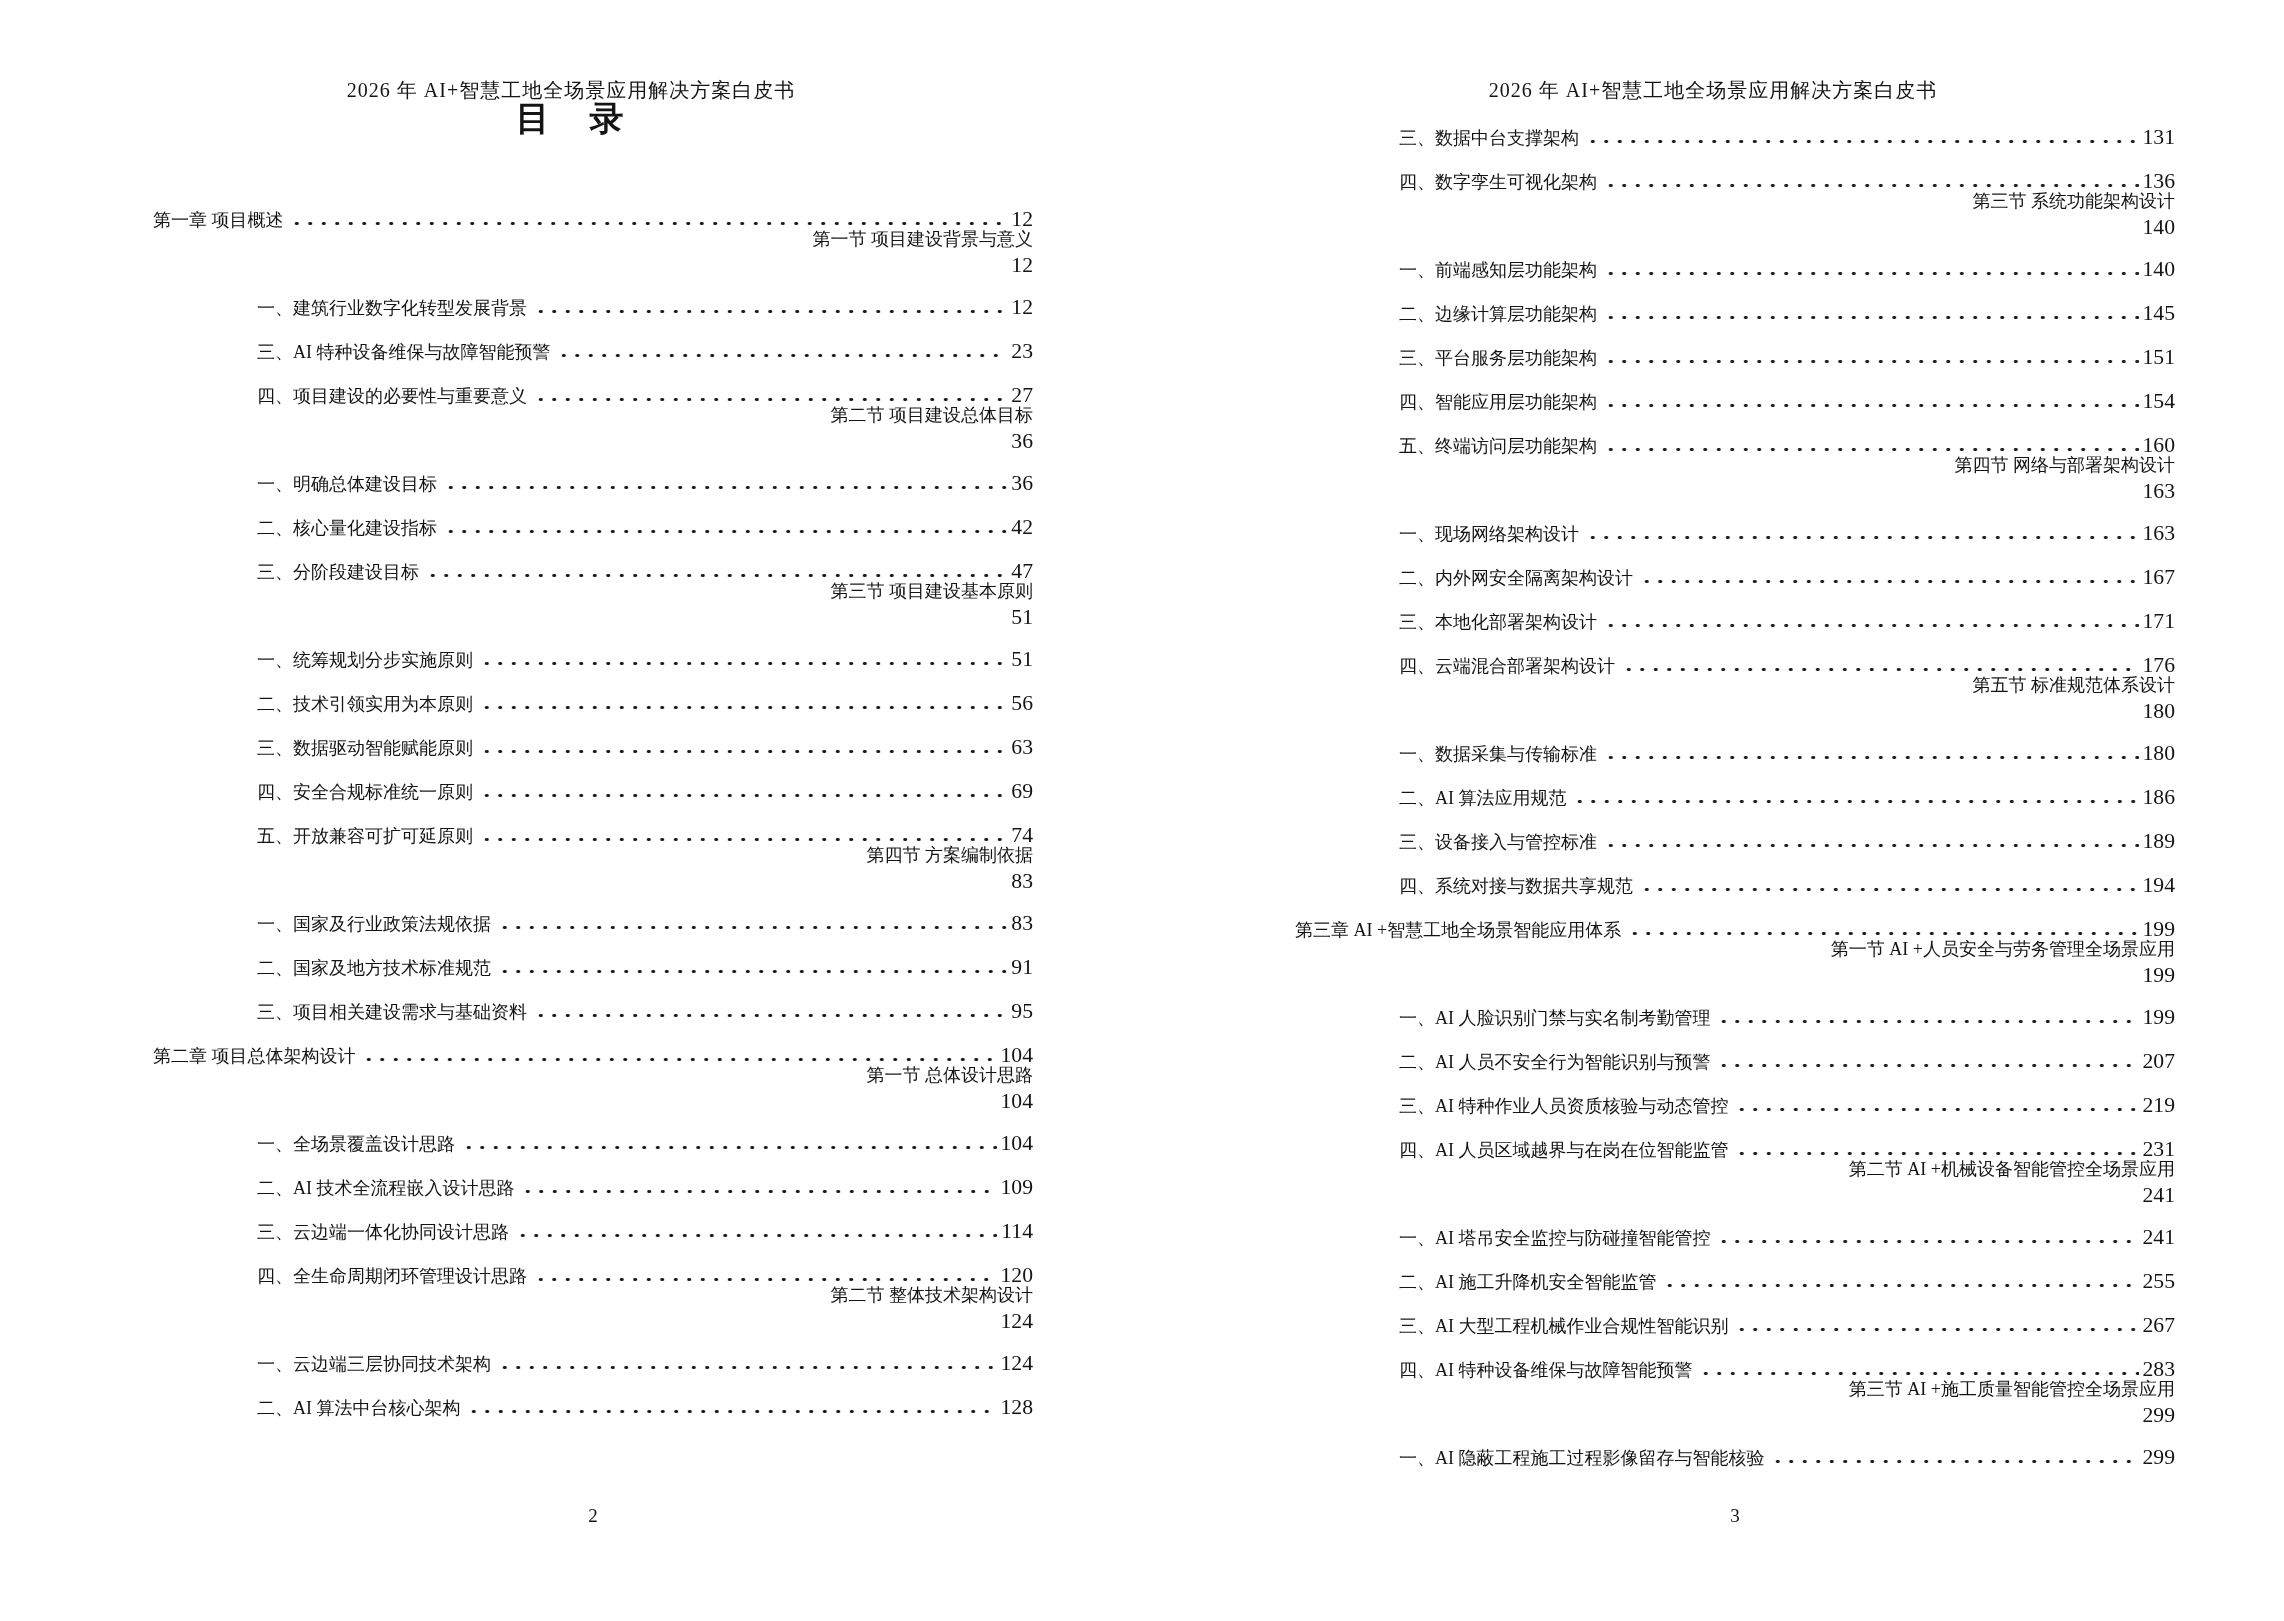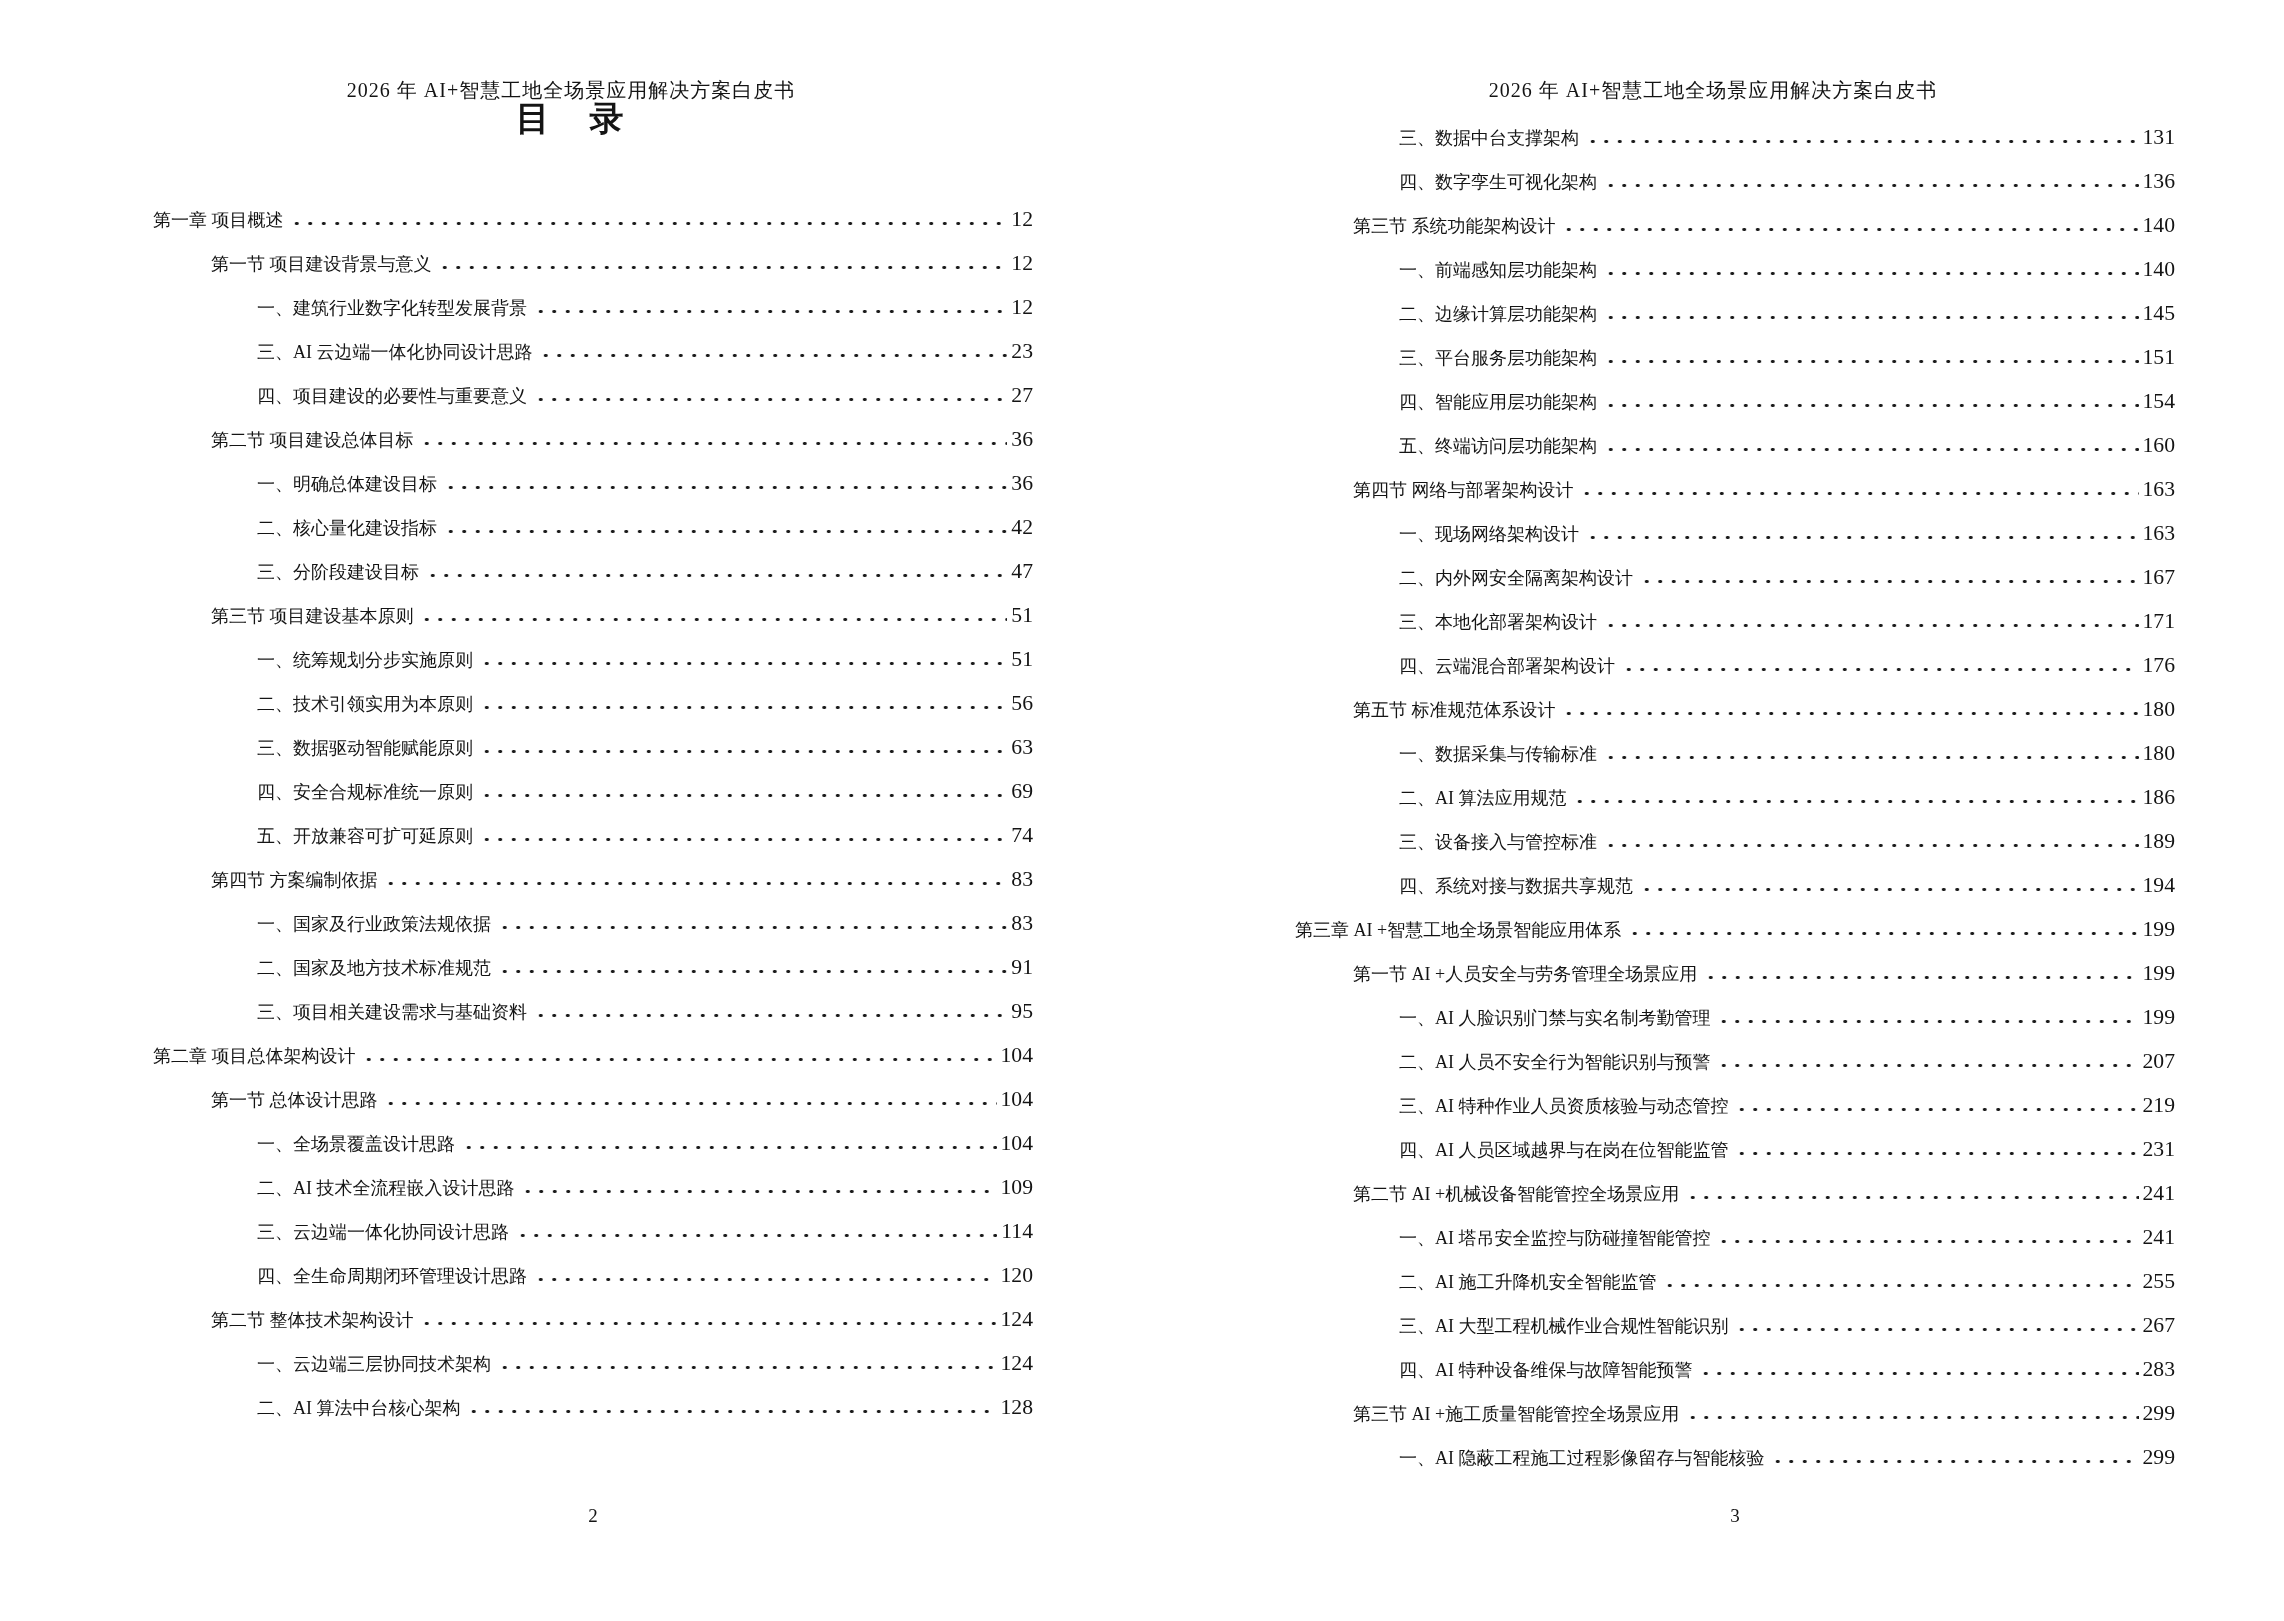--- a/index.html
+++ b/index.html
@@ -42,21 +42,21 @@
   .entry {
     height: 44px;
     display: flex;
     align-items: flex-end;
   }
   .entry .title {
     font-size: 18px; line-height: 1.08;
     white-space: nowrap;
   }
   .entry.level-chapter { padding-left: 0; }
-  .entry.level-section { padding-left: 58px; }
+  .entry.level-section { padding-left: 58px; flex-direction: column; }
   .entry.level-item    { padding-left: 104px; }
 
   .entry .leader {
     flex: 1 1 auto;
     min-width: 0;
     height: 4.8px;
     margin: 0 3.9px 4.3px 6.7px;
     background-image: radial-gradient(circle, #1a1a1a 1.6px, transparent 1.9px);
     background-size: 13.5px 4.8px;
     background-repeat: repeat-x;
@@ -91,21 +91,21 @@
         <span class="title">第一节 项目建设背景与意义</span>
         <span class="leader"></span>
         <span class="num">12</span>
       </div>
       <div class="entry level-item">
         <span class="title">一、建筑行业数字化转型发展背景</span>
         <span class="leader"></span>
         <span class="num">12</span>
       </div>
       <div class="entry level-item">
-        <span class="title">三、AI 云边端一体化协同设计思路</span>
+        <span class="title">三、AI 特种设备维保与故障智能预警</span>
         <span class="leader"></span>
         <span class="num">23</span>
       </div>
       <div class="entry level-item">
         <span class="title">四、项目建设的必要性与重要意义</span>
         <span class="leader"></span>
         <span class="num">27</span>
       </div>
       <div class="entry level-section">
         <span class="title">第二节 项目建设总体目标</span>

